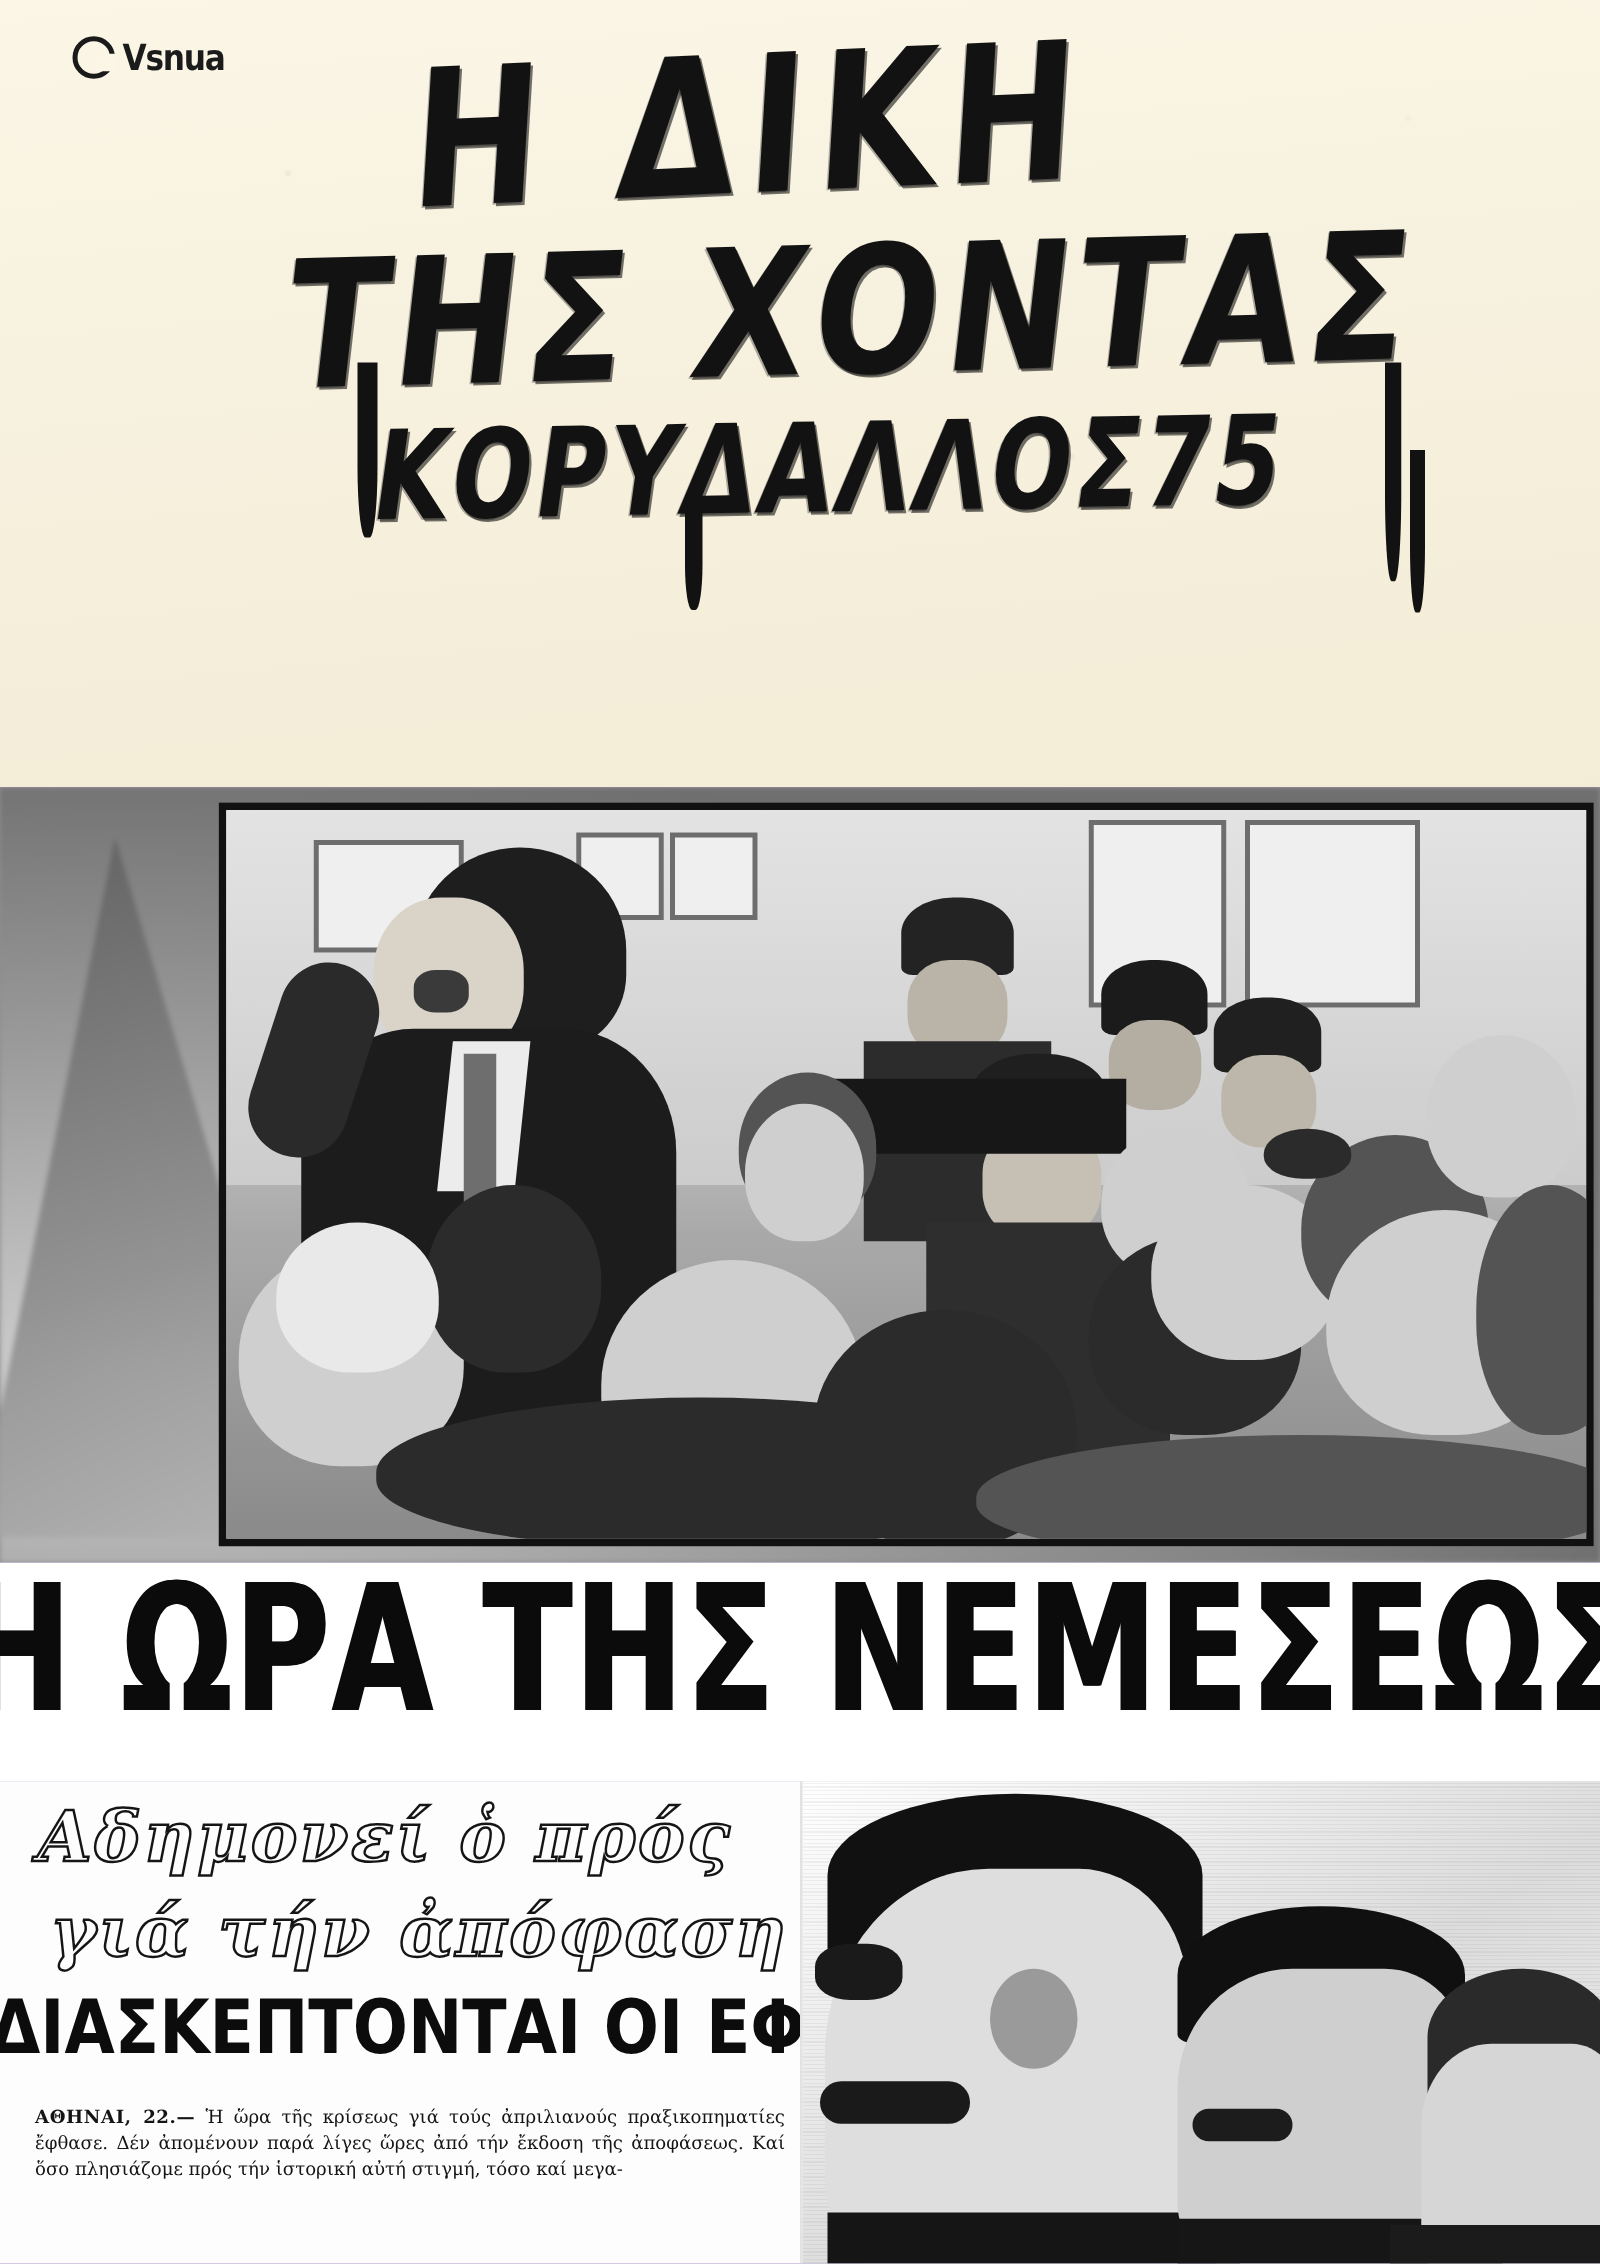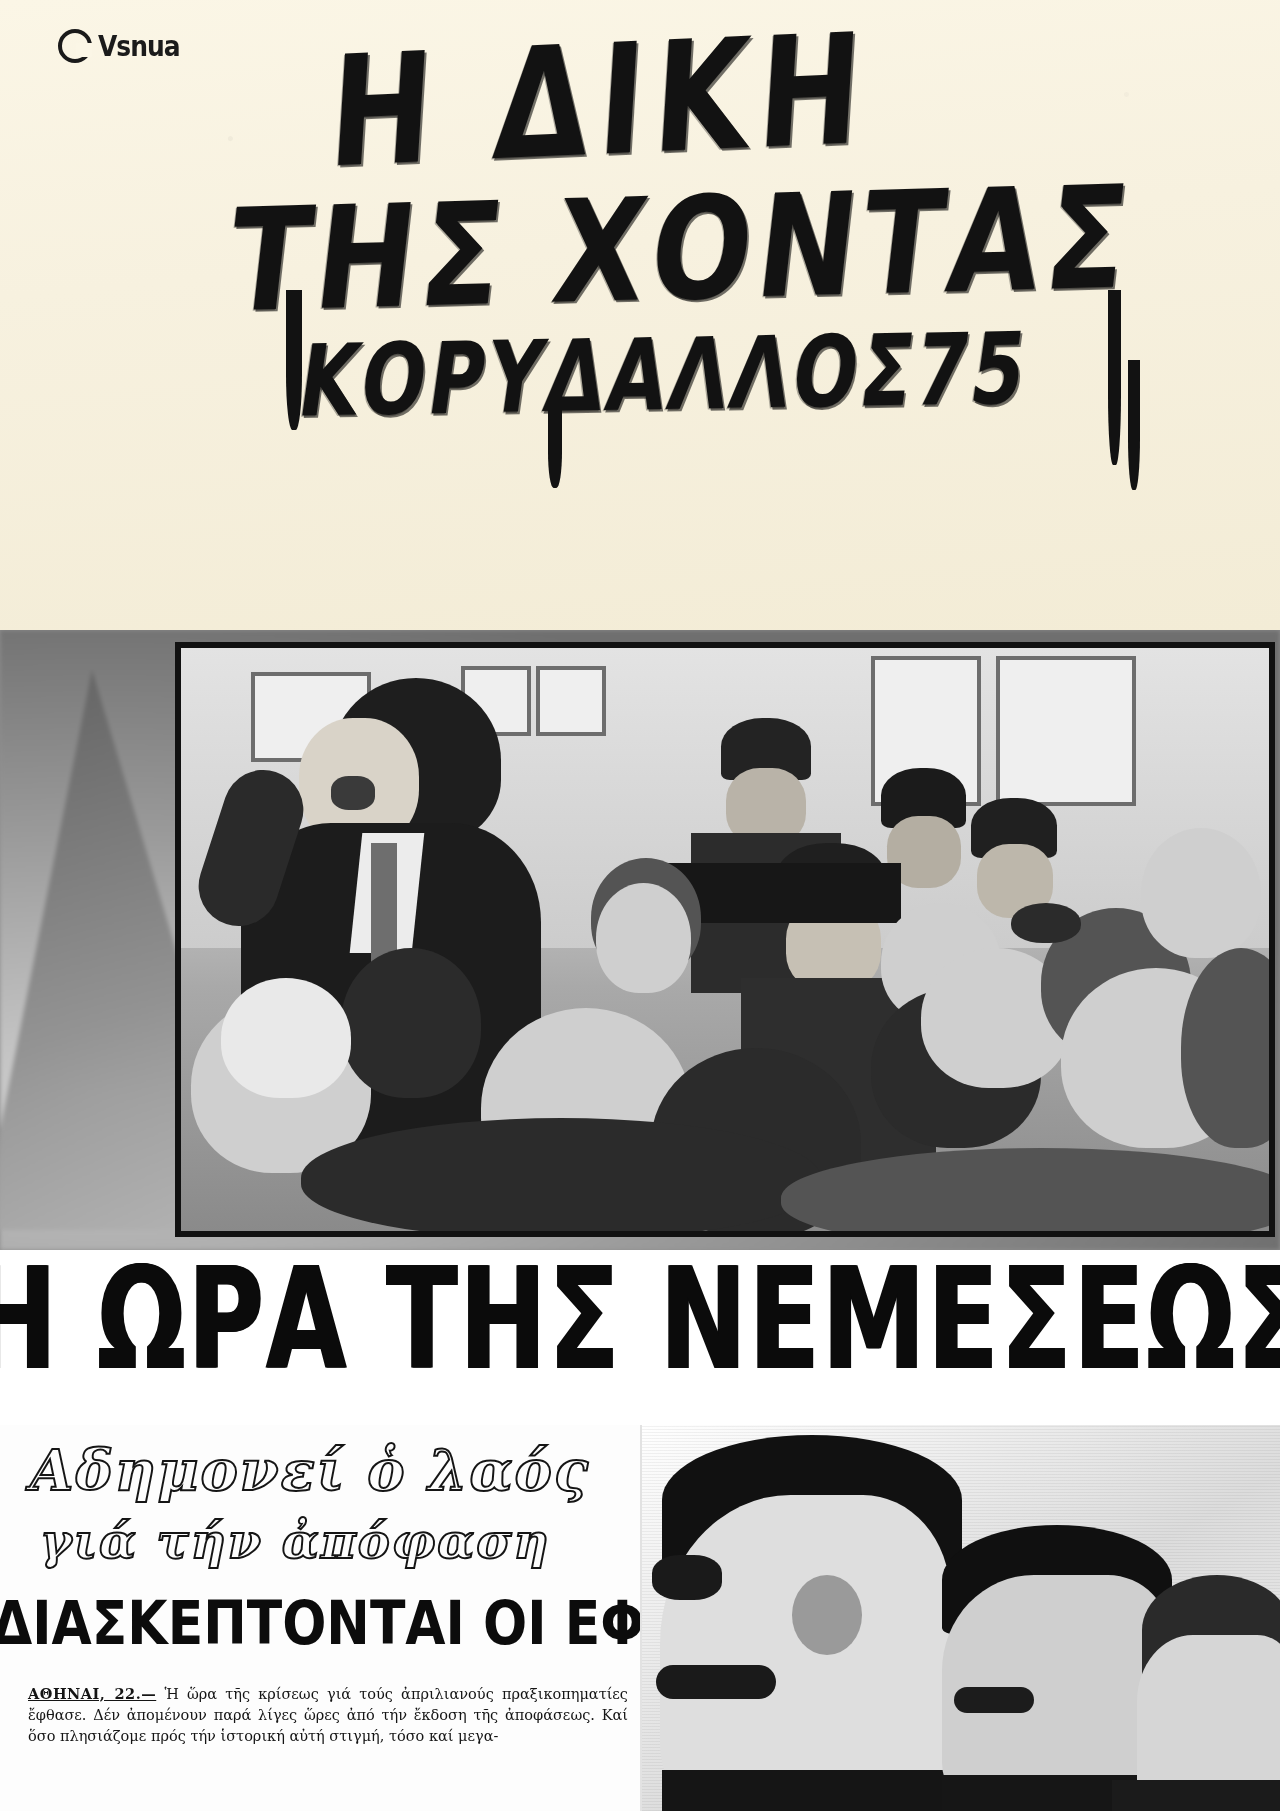--- a/index.html
+++ b/index.html
@@ -238,21 +238,21 @@
     left: 30px;
     top: 12px;
     font-size: 56px;
     letter-spacing: 2px;
     color: transparent;
     -webkit-text-stroke: 2px #151515;
   }
   .sub2 {
     left: 40px;
     top: 88px;
-    font-size: 48px;
+    font-size: 56px;
     letter-spacing: 2px;
     color: transparent;
     -webkit-text-stroke: 2px #151515;
   }
   .sub3 {
     position: absolute;
     left: -8px;
     top: 168px;
     font-family: "DejaVu Sans", sans-serif;
     font-weight: 700;
@@ -269,21 +269,20 @@
     width: 600px;
     font-family: "DejaVu Serif", serif;
     font-size: 14.5px;
     line-height: 1.45;
     color: #151515;
     text-align: justify;
   }
   .body-text .lead {
     font-weight: 700;
     letter-spacing: .5px;
-    text-decoration: underline;
   }
 
   .lower-right {
     position: absolute;
     left: 640px;
     top: 0;
     width: 640px;
     height: 386px;
     background: #f2f2f2;
     overflow: hidden;
@@ -385,21 +384,21 @@
     </div>
   </div>
 
   <div class="headline-band">
     <div class="headline">Η ΩΡΑ ΤΗΣ ΝΕΜΕΣΕΩΣ</div>
   </div>
 
   <div class="lower">
 
     <div class="lower-left">
-      <div class="sub-hand sub1">Αδημονεί ὁ λαός</div>
+      <div class="sub-hand sub1">Αδημονεί ὁ πρός</div>
       <div class="sub-hand sub2">γιά τήν ἀπόφαση</div>
       <div class="sub3">ΔΙΑΣΚΕΠΤΟΝΤΑΙ ΟΙ ΕΦΕΤΑΙ</div>
 
       <div class="body-text">
         <span class="lead">ΑΘΗΝΑΙ, 22.—</span>
         <span>Ἡ ὥρα τῆς κρίσεως γιά τούς ἀπριλιανούς πραξικοπηματίες ἔφθασε. Δέν ἀπομένουν παρά λίγες ὥρες ἀπό τήν ἔκδοση τῆς ἀποφάσεως. Καί ὅσο πλησιάζομε πρός τήν ἱστορική αὐτή στιγμή, τόσο καί μεγα-</span>
       </div>
     </div>
 
     <div class="lower-right">

